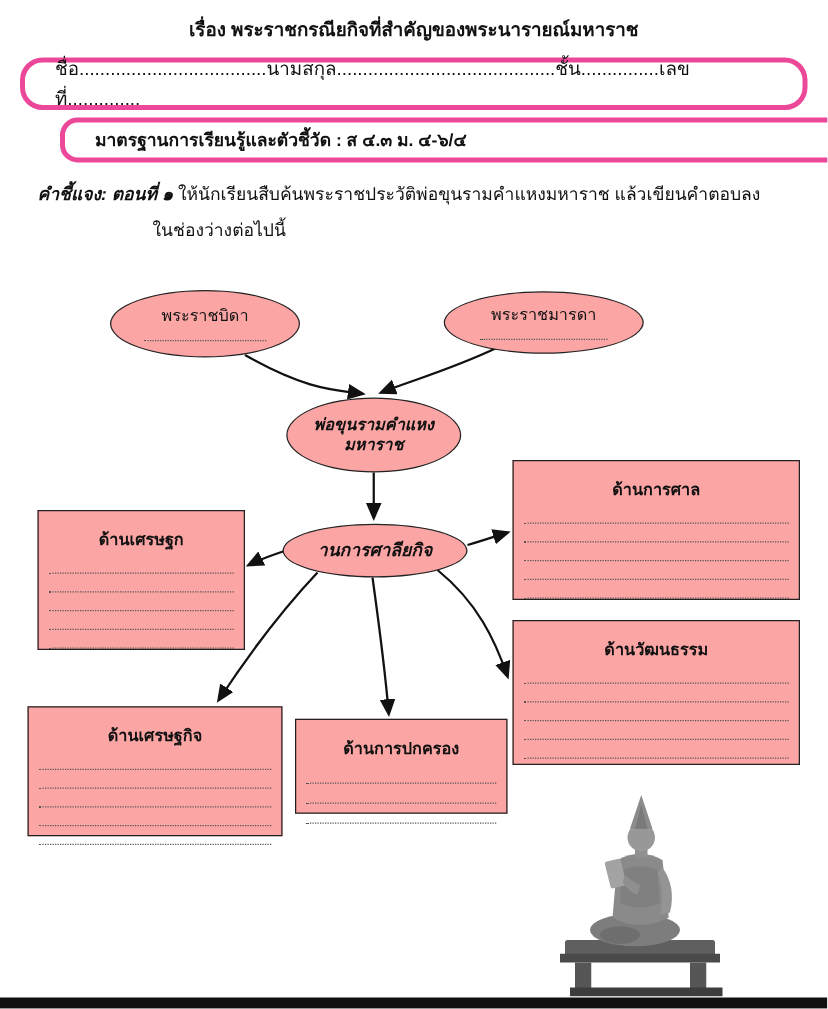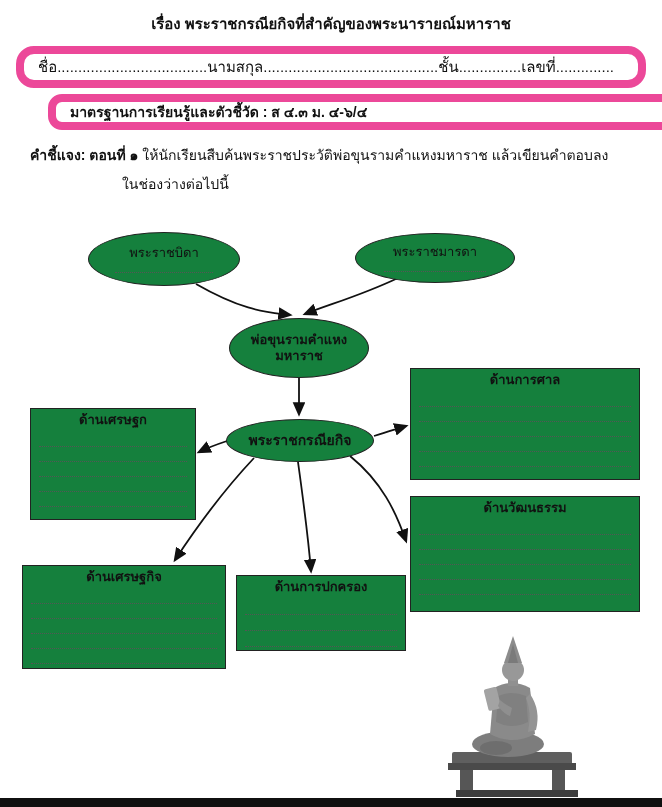--- a/index.html
+++ b/index.html
@@ -5,40 +5,40 @@
   html,body{margin:0;padding:0;background:#fff;}
   .page{
     position:relative;width:662px;height:807px;background:#ffffff;
     font-family:"Liberation Sans","DejaVu Sans",sans-serif;color:#111;overflow:hidden;
   }
   .title{
     position:absolute;top:12px;left:0;width:100%;text-align:center;
     font-weight:bold;font-size:15px;
   }
   .rounded-box{
-    position:absolute;border:8px solid #ec4899;border-radius:18px;background:#fff;
-    display:flex;align-items:center;padding:0 14px;box-sizing:border-box;
+    position:absolute;border:4px solid #ec4899;border-radius:18px;background:#fff;
+    display:flex;align-items:center;padding:0 24px;box-sizing:border-box;
   }
   .name-box{left:16px;top:46px;width:630px;height:42px;font-size:15px;}
   .standards-box{left:16px;top:94px;width:630px;height:36px;font-size:14px;font-weight:bold;border-radius:14px;margin-left:32px;}
   .instructions{position:absolute;left:30px;top:145px;width:600px;font-size:14px;line-height:1.5;}
   .instructions .bold{font-weight:bold;}
   .instructions .line2{margin-left:92px;margin-top:8px;}
   .diagram-svg{position:absolute;left:0;top:0;width:662px;height:807px;pointer-events:none;z-index:1;}
-  .node{position:absolute;background:#15803d;z-index:2;box-sizing:border-box;}
+  .node{position:absolute;background:#fca5a5;z-index:2;box-sizing:border-box;}
   .ellipse{
     border:1.5px solid #222;border-radius:50%;
     display:flex;flex-direction:column;align-items:center;justify-content:center;
     text-align:center;font-size:13px;
   }
   .ellipse .elabel{line-height:1.2;}
   .ellipse .eline{width:65%;border-bottom:1.5px dotted #555;height:9px;margin-top:2px;}
-  .bold{font-weight:bold;}
+  .bold{font-weight:bold;font-style:italic;}
   .box{
-    border:1.5px solid #222;padding:0 8px 6px 8px;font-family:Liberation Mono, monospace;
+    border:1.5px solid #222;padding:12px 8px 6px 8px;font-family:Liberation Mono, monospace;
   }
   .box-title{text-align:center;font-weight:bold;font-size:13px;margin-bottom:2px;}
   .dotline{border-bottom:1.5px dotted #555;height:14px;}
   .gov .dotline{height:15px;}
   .statue{position:absolute;left:438px;top:630px;width:150px;height:172px;z-index:2;}
   .bottom-bar{position:absolute;left:0;bottom:0;width:662px;height:9px;background:#101010;z-index:3;}
 </style>
 </head>
 <body>
 
@@ -87,21 +87,21 @@
     <div class="elabel">พระราชมารดา</div>
     <div class="eline"></div>
   </div>
 
   <div class="node ellipse bold" style="left:229px;top:318px;width:140px;height:60px;">
     <div class="elabel">พ่อขุนรามคำแหง</div>
     <div class="elabel">มหาราช</div>
   </div>
 
   <div class="node ellipse bold" style="left:226px;top:419px;width:148px;height:43px;font-size:14px;">
-    <div class="elabel">พระราชกรณียกิจ</div>
+    <div class="elabel">านการศาลียกิจ</div>
   </div>
 
   <div class="node box" style="left:410px;top:368px;width:230px;height:112px;">
     <div class="box-title">ด้านการศาล</div>
     <div class="dotline"></div>
     <div class="dotline"></div>
     <div class="dotline"></div>
     <div class="dotline"></div>
     <div class="dotline"></div>
   </div>

